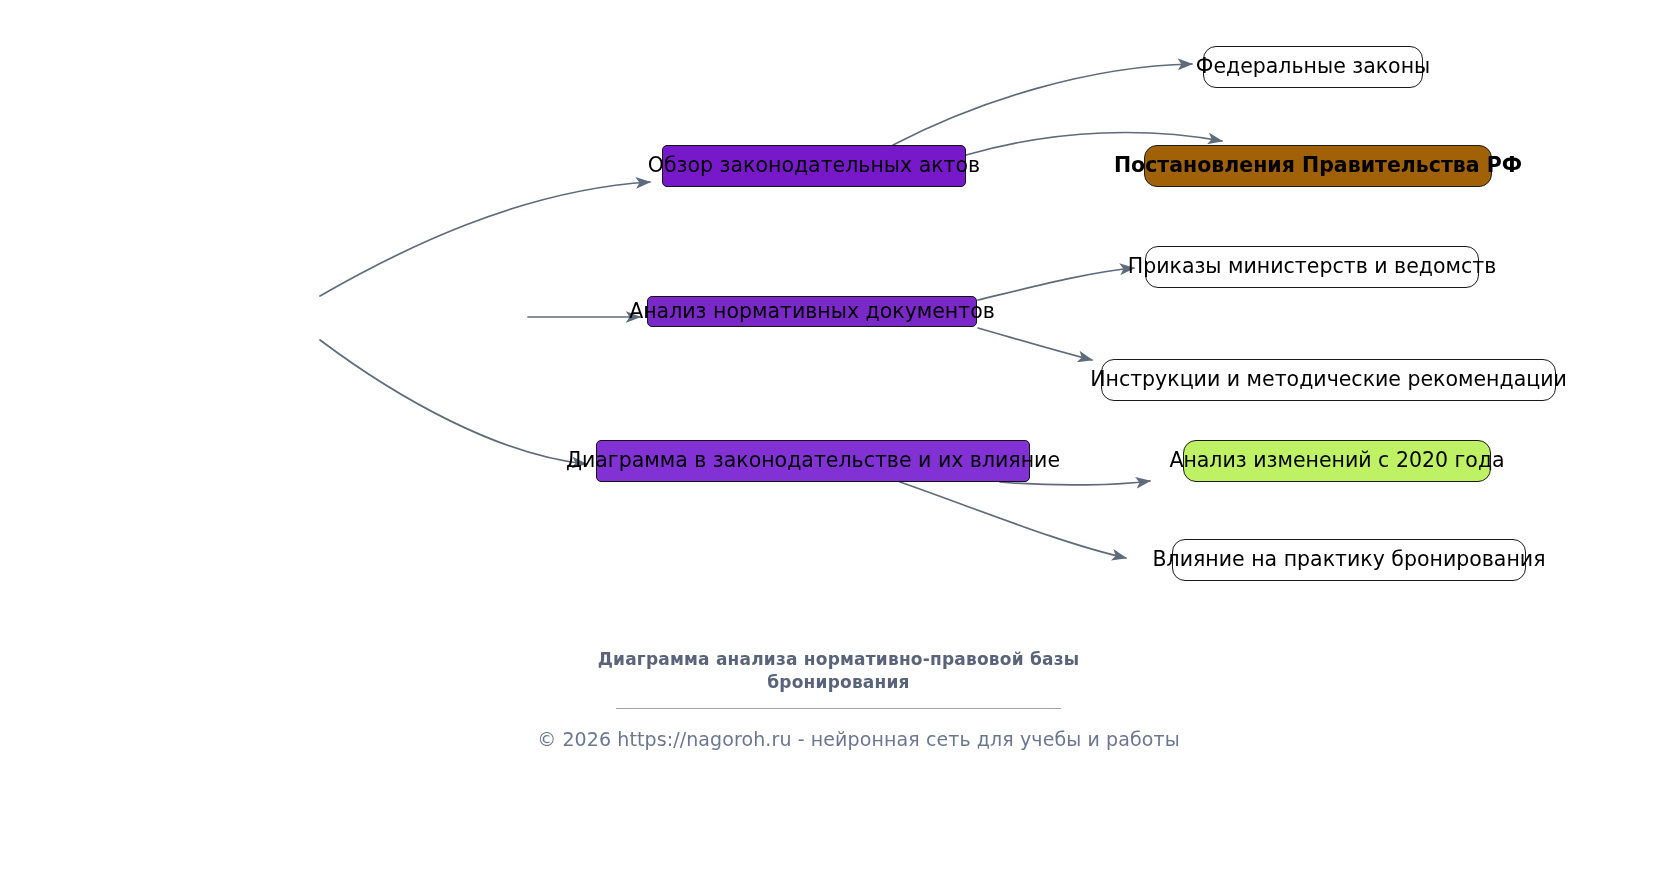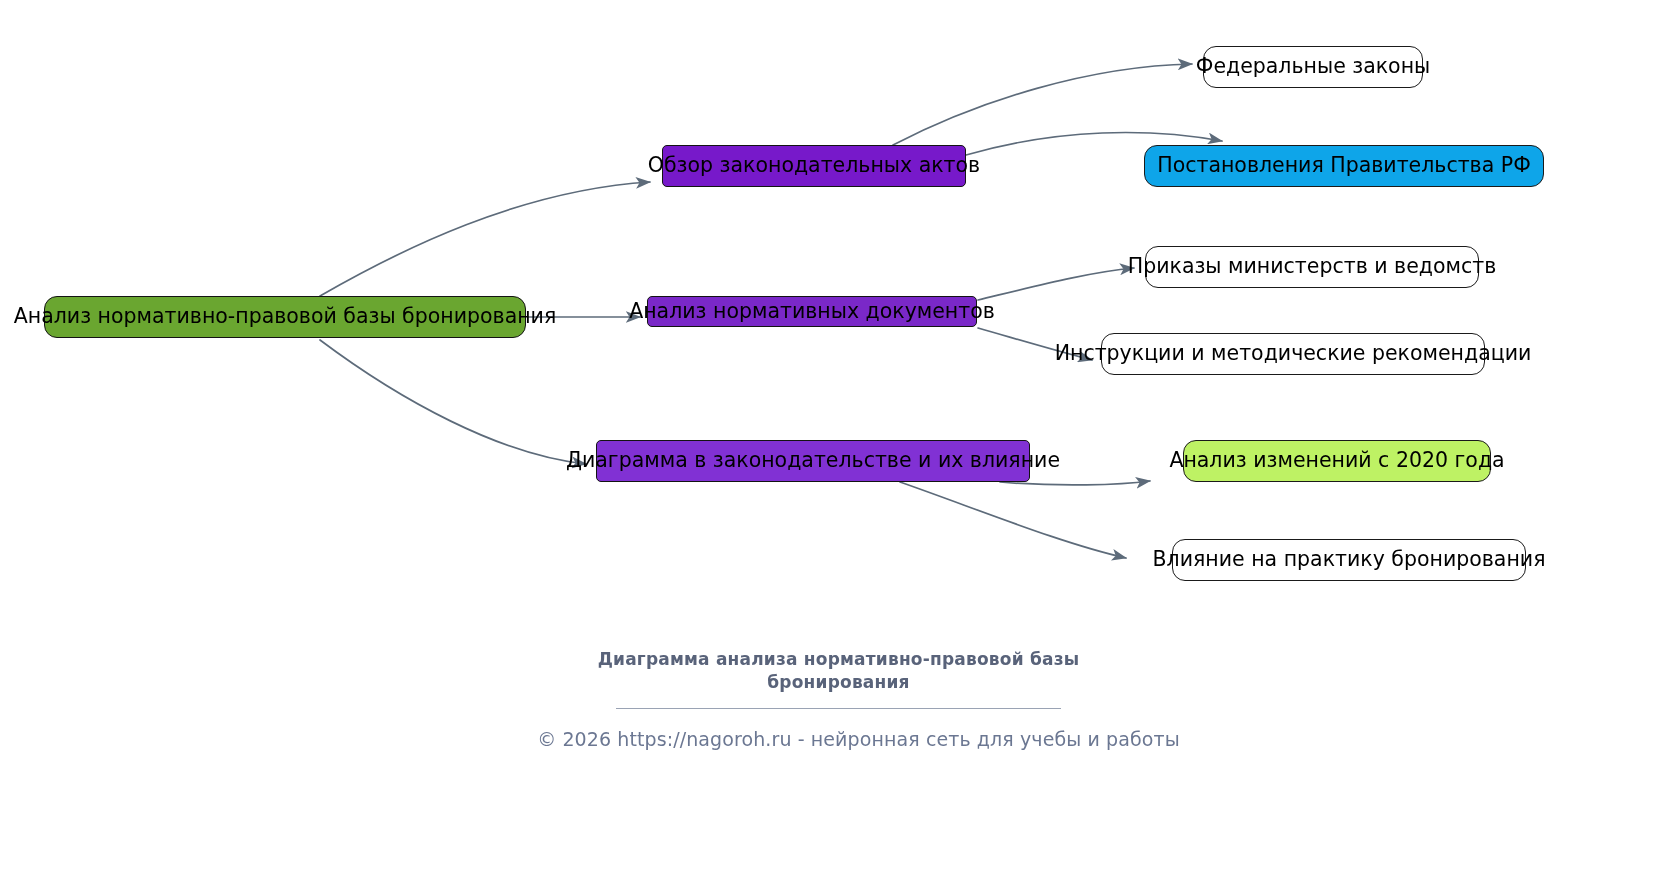--- a/index.html
+++ b/index.html
@@ -116,45 +116,42 @@
         <path d="M 320 340 C 400 400 500 455 586 464" fill="none" stroke="#5d6b7a" stroke-width="1.7" stroke-linecap="round" marker-end="url(#arrowhead)"></path>
         <path d="M 893 145 C 980 100 1090 66 1192 64" fill="none" stroke="#5d6b7a" stroke-width="1.7" stroke-linecap="round" marker-end="url(#arrowhead)"></path>
         <path d="M 966 155 C 1060 128 1150 128 1222 141" fill="none" stroke="#5d6b7a" stroke-width="1.7" stroke-linecap="round" marker-end="url(#arrowhead)"></path>
         <path d="M 978 300 C 1040 285 1090 272 1134 268" fill="none" stroke="#5d6b7a" stroke-width="1.7" stroke-linecap="round" marker-end="url(#arrowhead)"></path>
         <path d="M 978 328 C 1020 340 1060 352 1092 360" fill="none" stroke="#5d6b7a" stroke-width="1.7" stroke-linecap="round" marker-end="url(#arrowhead)"></path>
         <path d="M 1000 482 C 1060 487 1120 485 1150 481" fill="none" stroke="#5d6b7a" stroke-width="1.7" stroke-linecap="round" marker-end="url(#arrowhead)"></path>
         <path d="M 900 482 C 980 510 1060 543 1126 558" fill="none" stroke="#5d6b7a" stroke-width="1.7" stroke-linecap="round" marker-end="url(#arrowhead)"></path>
       </g>
   </svg>
 
-  <div class="node node-root" style="left: 44px; top: 296px; width: 482px; height: 42px; background: rgb(106, 166, 48); color: rgb(0, 0, 0);">
-      <span>Анализ нормативно-правовой базы бронирования</span>
-    </div>
 
   <div class="node node-branch" style="left: 662px; top: 145px; width: 304px; height: 42px; background: rgb(119, 25, 202); color: rgb(0, 0, 0);">
       <span>Обзор законодательных актов</span>
     </div>
 
   <div class="node node-leaf" style="left: 1203px; top: 46px; width: 220px; height: 42px; background: rgb(255, 255, 255);">
       <span>Федеральные законы</span>
     </div>
 
-  <div class="node node-leaf" style="left: 1144px; top: 145px; width: 400px; height: 42px; background: #0ea5e9;">
+  <div class="node node-leaf" style="left: 1144px; top: 145px; width: 348px; height: 42px; background: #a16207; font-weight: bold;">
       <span>Постановления Правительства РФ</span>
     </div>
 
   <div class="node node-branch" style="left: 647px; top: 296px; width: 330px; height: 31px; background: rgb(122, 40, 200); color: rgb(0, 0, 0);">
       <span>Анализ нормативных документов</span>
     </div>
 
   <div class="node node-leaf" style="left: 1145px; top: 246px; width: 334px; height: 42px; background: rgb(255, 255, 255);">
       <span>Приказы министерств и ведомств</span>
     </div>
 
-  <div class="node node-leaf" style="left: 1101px; top: 333px; width: 384px; height: 42px; background: rgb(255, 255, 255);">
+  <div class="node node-leaf" style="left: 1101px; top: 359px; width: 455px; height: 42px; background: rgb(255, 255, 255);">
       <span>Инструкции и методические рекомендации</span>
     </div>
 
   <div class="node node-branch" style="left: 596px; top: 440px; width: 434px; height: 42px; background: rgb(129, 49, 212); color: rgb(0, 0, 0);">
       <span>Диаграмма в законодательстве и их влияние</span>
     </div>
 
   <div class="node node-leaf" style="left: 1159px; top: 440px; width: 308px; height: 42px; background: #bef264; margin-left: 24px;">
       <span>Анализ изменений с 2020 года</span>
     </div>

